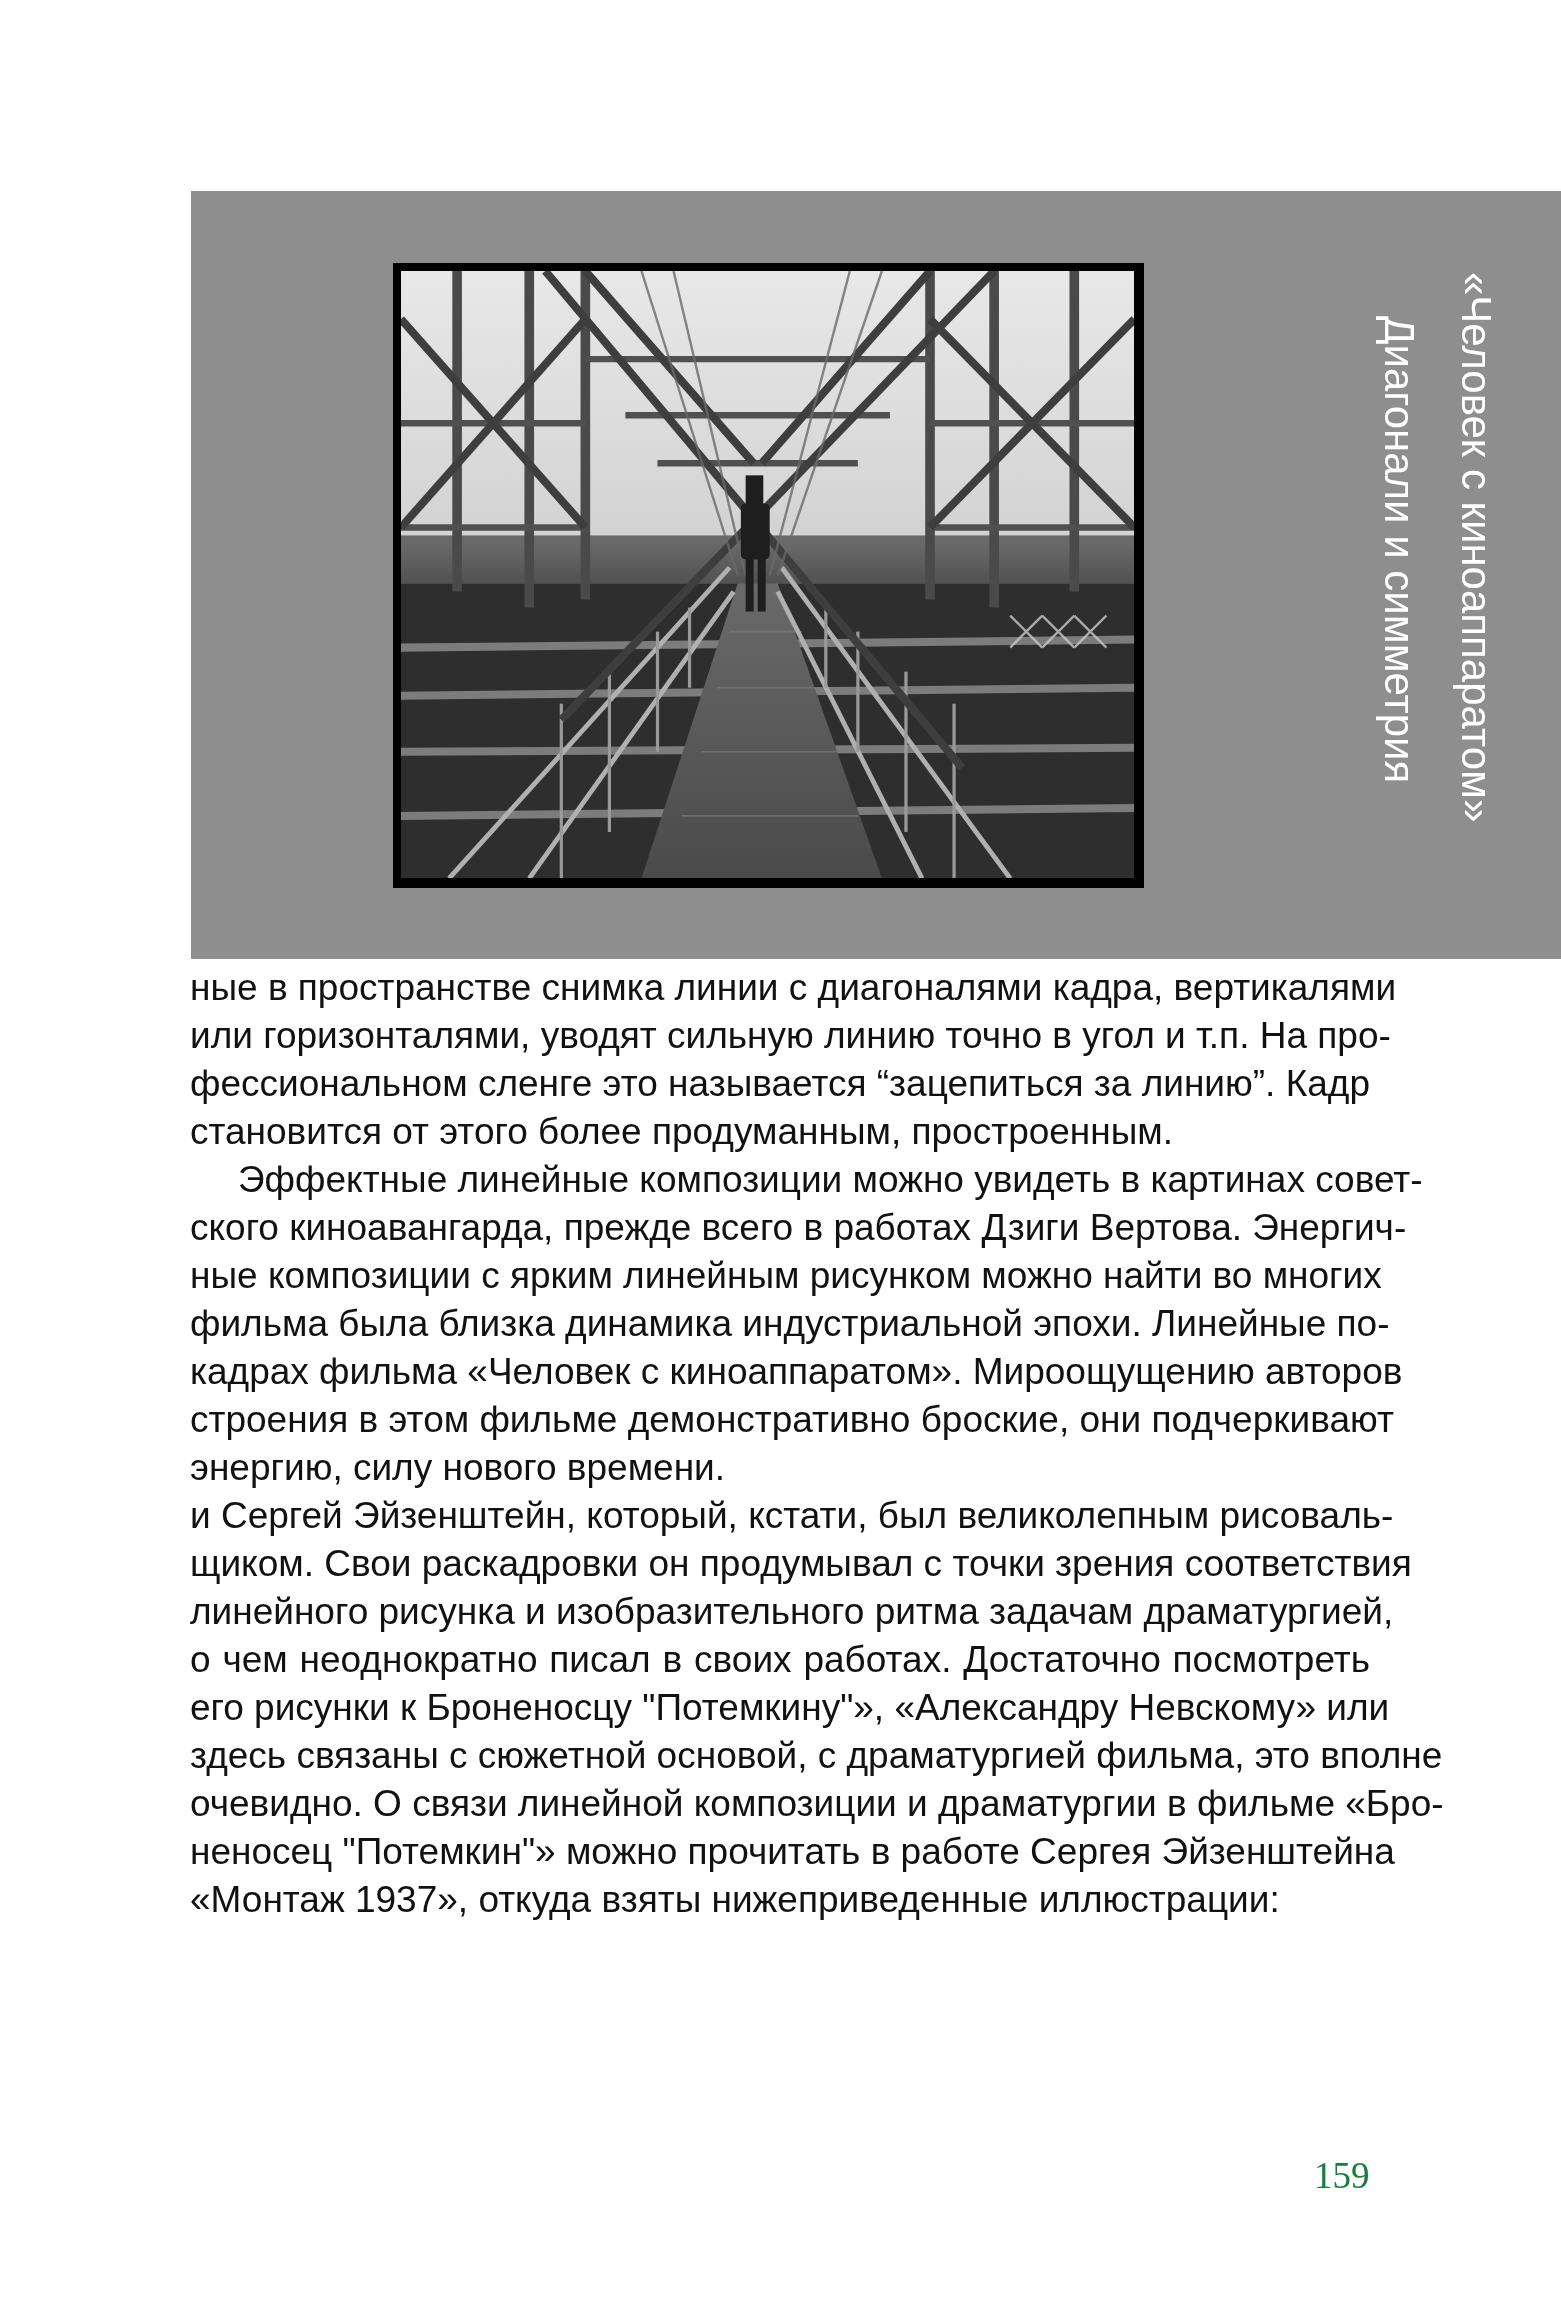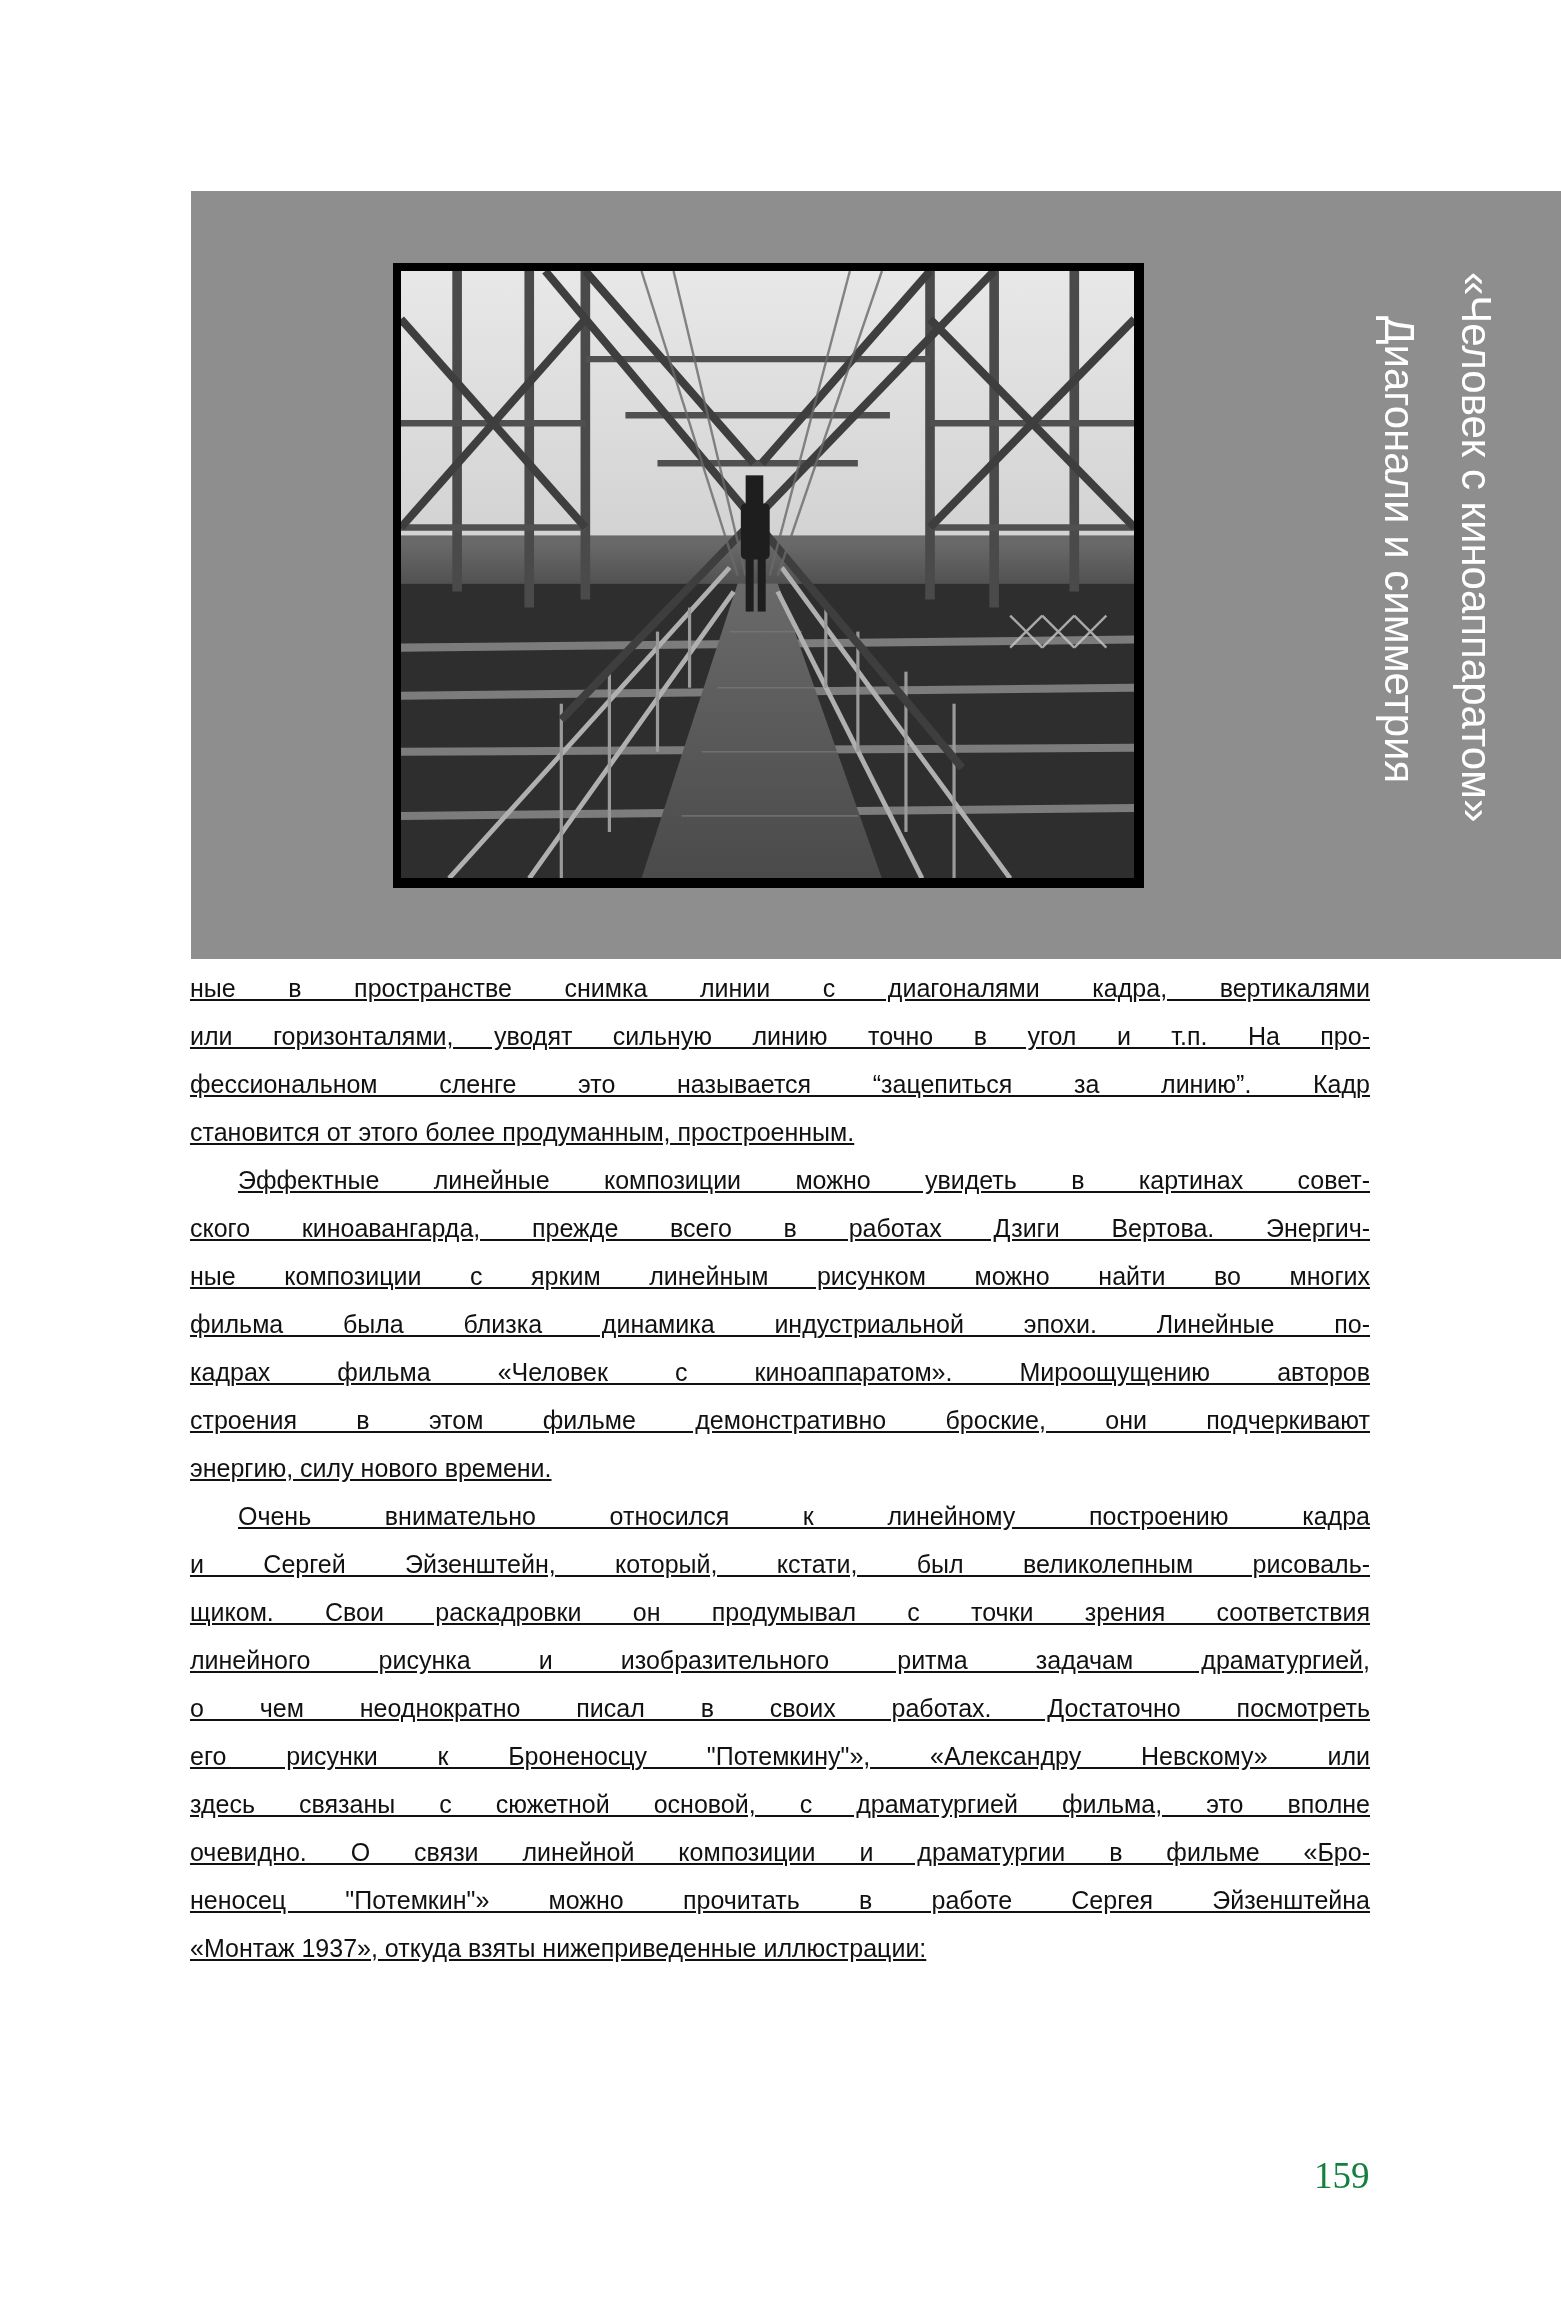--- a/index.html
+++ b/index.html
@@ -18,21 +18,21 @@
   .photo-frame svg { display: block; width: 100%; height: 100%; }
   .vtitle {
     position: absolute; color: #ffffff; white-space: nowrap;
     font-family: "Liberation Sans", sans-serif; font-size: 42px; line-height: 1;
     transform-origin: 0 0; transform: rotate(90deg);
   }
   .vtitle.t1 { left: 1497px; top: 272px; }
   .vtitle.t2 { left: 1420px; top: 316px; }
   .body-text {
     position: absolute; left: 190px; top: 964px; width: 1180px;
-    font-size: 25px; line-height: 48px; text-align: justify; color: #111; text-decoration: underline;
+    font-size: 37px; line-height: 48px; text-align: justify; color: #111;
   }
   .body-text p { margin: 0; }
   .body-text p + p { margin-top: 0; }
   .line { display: block; text-align: justify; text-align-last: justify; white-space: nowrap; }
   .line.last { text-align-last: left; }
   .page-number {
     position: absolute; left: 1314px; top: 2154px;
     font-family: "Liberation Serif", serif; font-size: 37px; color: #15803d;
   }
 </style>
@@ -161,21 +161,20 @@
   <p>
     <span class="line" style="padding-left:48px">Эффектные линейные композиции можно увидеть в картинах совет-</span>
     <span class="line">ского киноавангарда, прежде всего в работах Дзиги Вертова. Энергич-</span>
     <span class="line">ные композиции с ярким линейным рисунком можно найти во многих</span>
     <span class="line">фильма была близка динамика индустриальной эпохи. Линейные по-</span>
     <span class="line">кадрах фильма «Человек с киноаппаратом». Мироощущению авторов</span>
     <span class="line">строения в этом фильме демонстративно броские, они подчеркивают</span>
     <span class="line last">энергию, силу нового времени.</span>
   </p>
   <p>
-    <span class="line" style="padding-left:48px">Очень внимательно относился к линейному построению кадра</span>
     <span class="line">и Сергей Эйзенштейн, который, кстати, был великолепным рисоваль-</span>
     <span class="line">щиком. Свои раскадровки он продумывал с точки зрения соответствия</span>
     <span class="line">линейного рисунка и изобразительного ритма задачам драматургией,</span>
     <span class="line">о чем неоднократно писал в своих работах. Достаточно посмотреть</span>
     <span class="line">его рисунки к Броненосцу "Потемкину"», «Александру Невскому» или</span>
     <span class="line">здесь связаны с сюжетной основой, с драматургией фильма, это вполне</span>
     <span class="line">очевидно. О связи линейной композиции и драматургии в фильме «Бро-</span>
     <span class="line">неносец "Потемкин"» можно прочитать в работе Сергея Эйзенштейна</span>
     <span class="line last">«Монтаж 1937», откуда взяты нижеприведенные иллюстрации:</span>
   </p>

